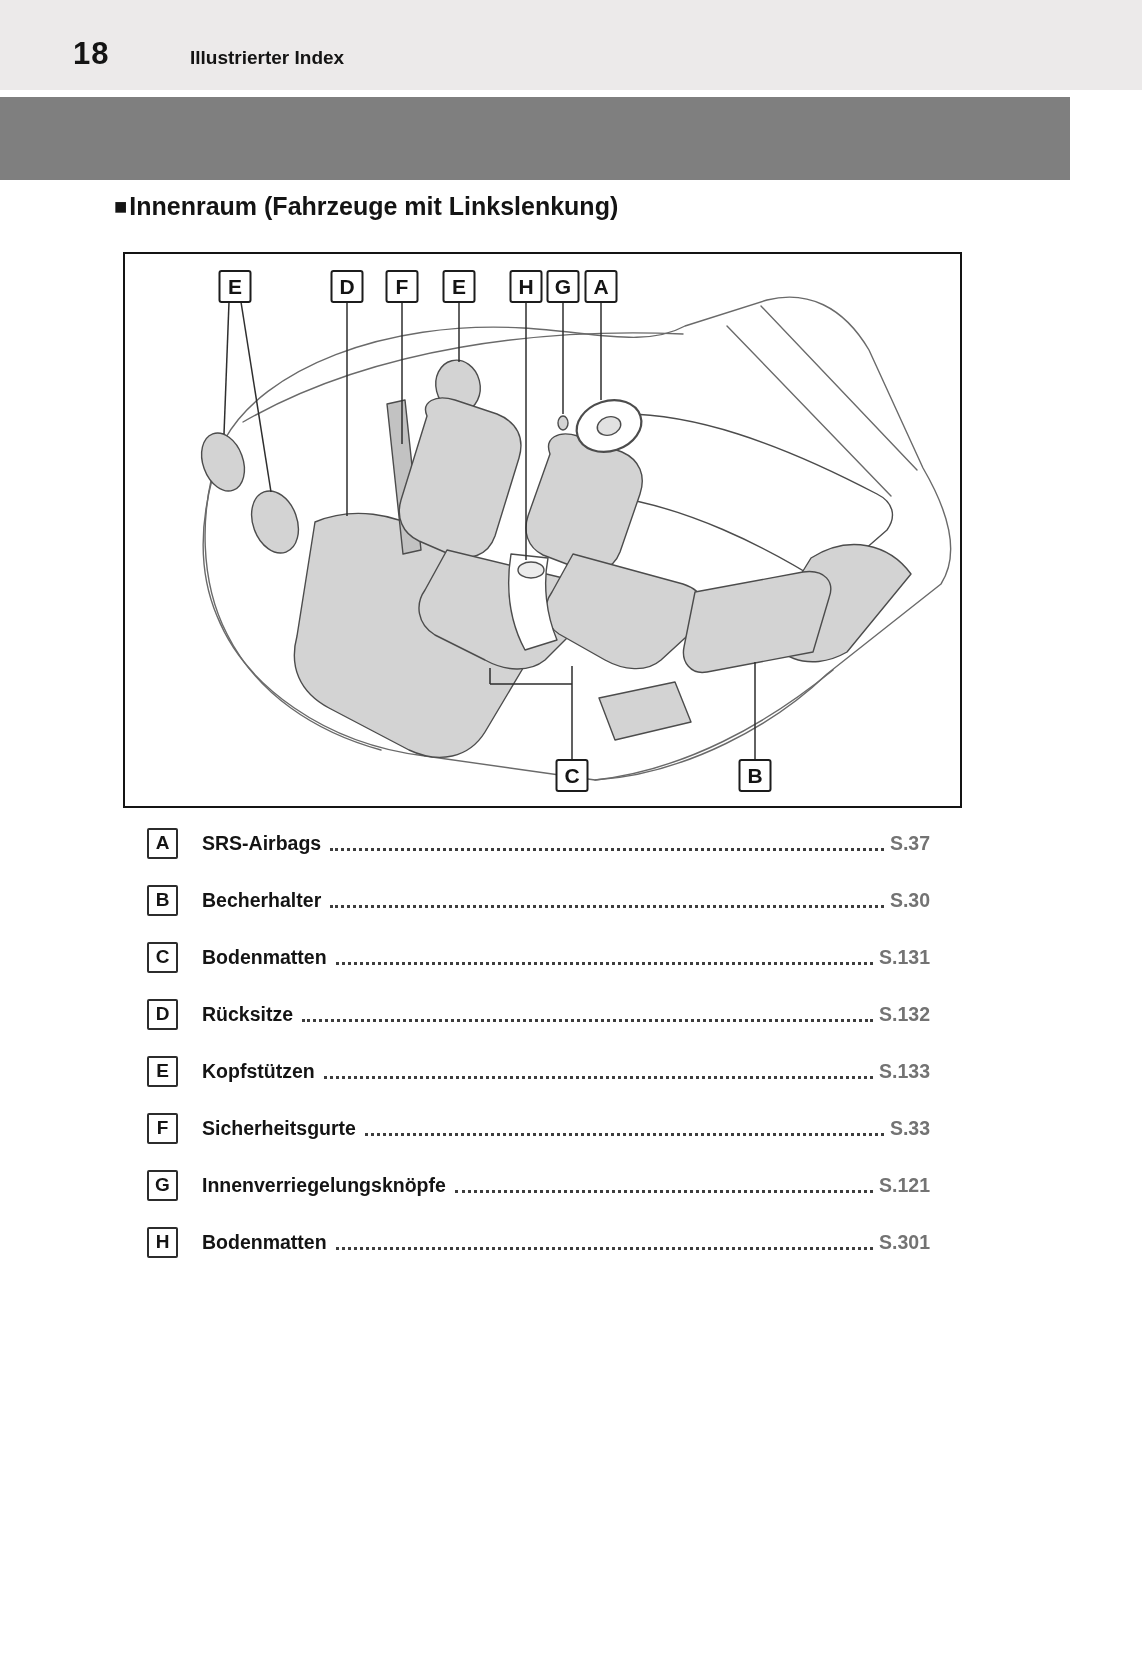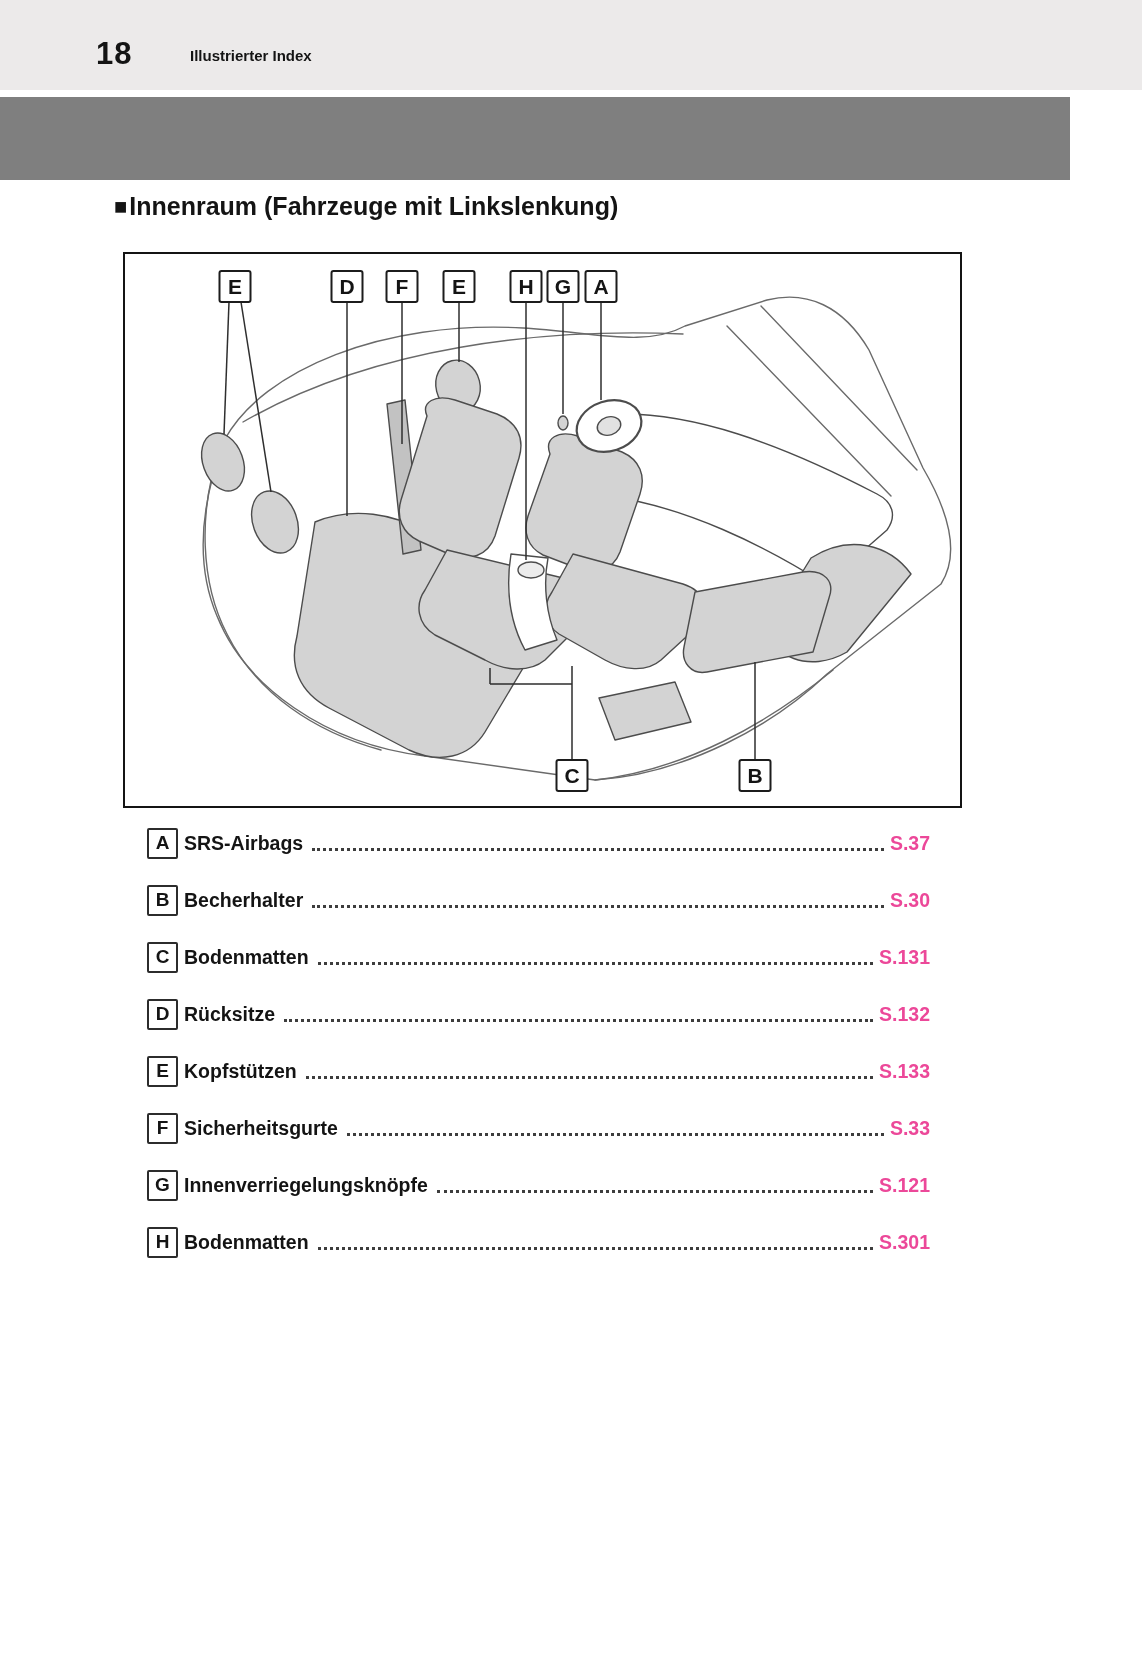--- a/index.html
+++ b/index.html
@@ -5,39 +5,39 @@
   * { margin:0; padding:0; box-sizing:border-box; }
   html,body { background:#ffffff; }
   body {
     width:1142px; height:1654px;
     font-family:"Liberation Sans", sans-serif;
     color:#1a1a1a;
   }
   .page { position:relative; width:1142px; height:1654px; background:#fff; overflow:hidden; }
 
   .header-band { position:absolute; top:0; left:0; width:100%; height:90px; background:#eceaea; }
-  .page-number { position:absolute; left:73px; top:36px; font-size:31px; font-weight:700; letter-spacing:1px; color:#141414;margin-left:23px; }
-  .header-title { position:absolute; left:190px; top:47px; font-size:15px; font-weight:700; color:#141414; }
+  .page-number { position:absolute; left:73px; top:36px; font-size:31px; font-weight:700; letter-spacing:1px; color:#141414; }
+  .header-title { position:absolute; left:190px; top:47px; font-size:19px; font-weight:700; color:#141414; }
 
   .banner { position:absolute; top:97px; left:0; width:1070px; height:83px; background:#7f7f7f; }
 
   .section-title { position:absolute; top:192px; left:114px; font-size:25px; font-weight:700; color:#141414; display:flex; align-items:center; }
   .section-title .bullet { margin-right:2px; font-size:22px; }
 
   .figure-box { position:absolute; top:252px; left:123px; width:839px; height:556px; border:2px solid #141414; background:#fff; }
   .figure-box svg { width:100%; height:100%; display:block; }
   .figure-box text { font-family:"Liberation Sans", sans-serif; font-weight:700; font-size:21px; fill:#141414; text-anchor:middle; }
 
   .index-list { position:absolute; top:828px; left:147px; width:783px; }
   .index-row { display:flex; align-items:center; height:30px; margin-bottom:27px; }
   .letter-box { flex:0 0 31px; width:31px; height:31px; border:2px solid #2c2c2c; border-radius:2px;
     display:flex; align-items:center; justify-content:center; font-size:19px; font-weight:700; background:#fff; color:#141414; }
-  .index-label { margin-left:6px; font-size:19.5px; font-weight:700; white-space:nowrap; color:#141414; }
+  .index-label { margin-left:24px; font-size:19.5px; font-weight:700; white-space:nowrap; color:#141414; }
   .leader { flex:1; border-bottom:3px dotted #3d3d3d; transform:translateY(6px); margin:0 6px 0 9px; }
-  .index-page { font-size:19.5px; font-weight:700; white-space:nowrap; color:#ec4899; }
+  .index-page { font-size:19.5px; font-weight:700; white-space:nowrap; color:#737373; }
 </style>
 </head>
 <body>
 
 <div class="page">
 
   <div class="header-band"></div>
   <div class="page-number">18</div>
   <div class="header-title">Illustrierter Index</div>
 

